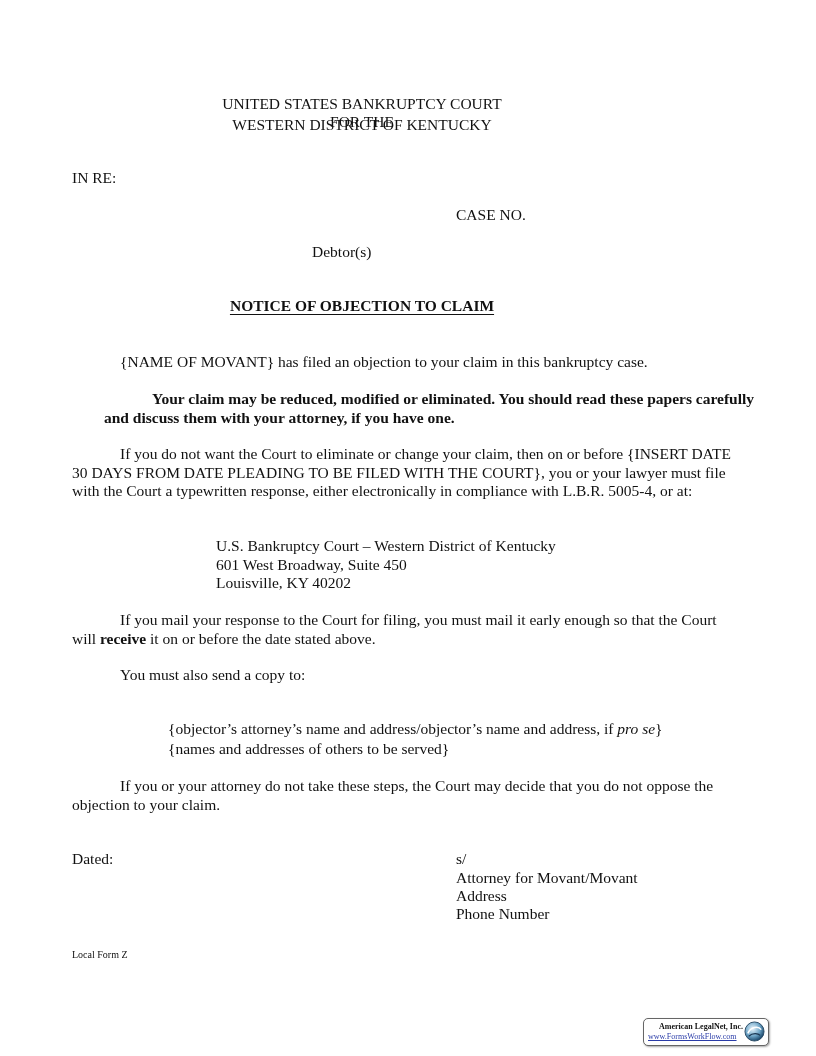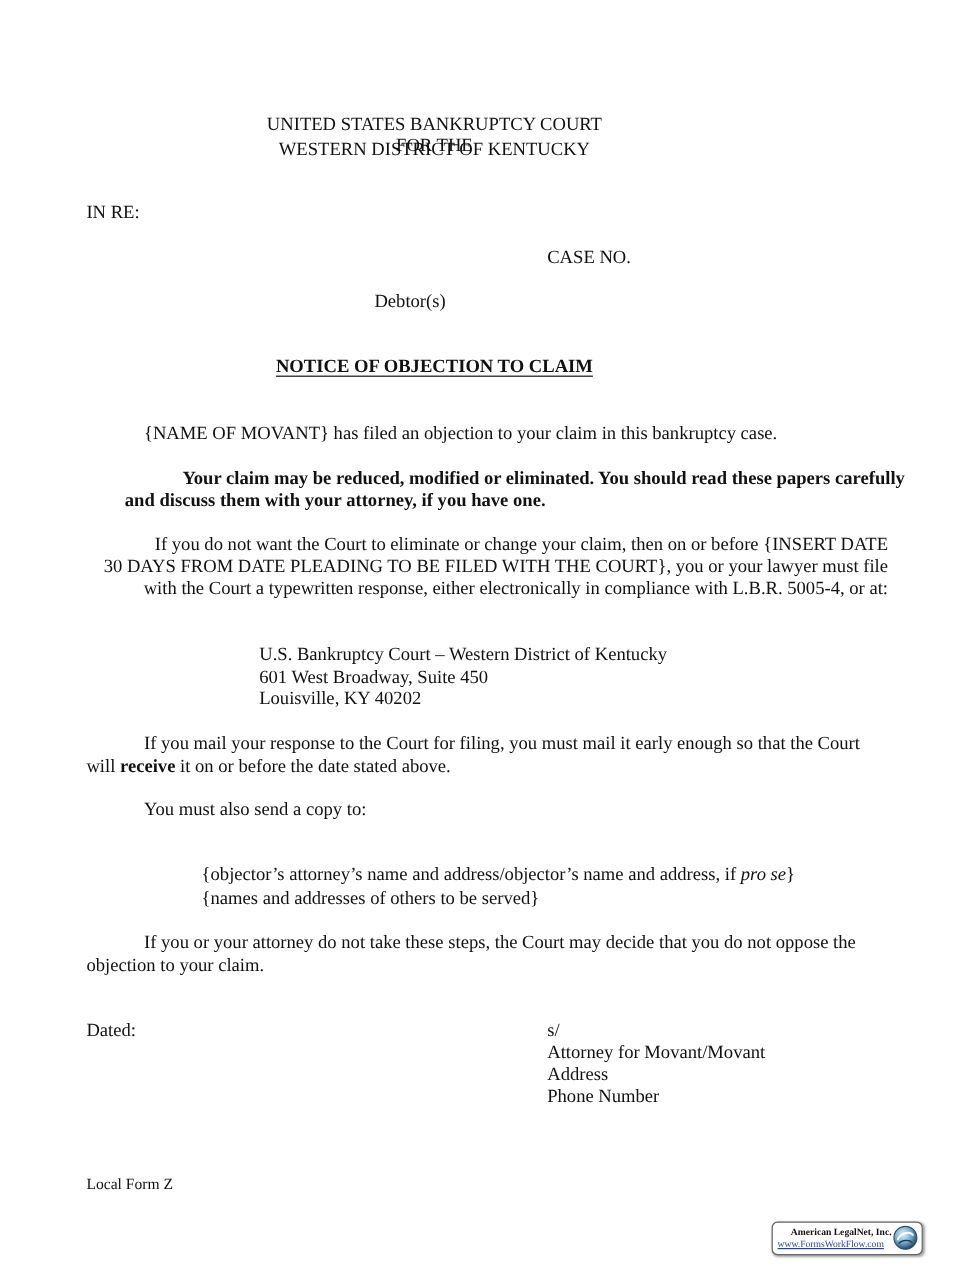--- a/index.html
+++ b/index.html
@@ -4,21 +4,21 @@
 <style>
   html, body { margin: 0; padding: 0; background: #ffffff; }
   body { width: 816px; height: 1056px; position: relative; overflow: hidden;
          font-family: "Liberation Serif", serif; color: #111; font-size: 15.5px; }
   .abs { position: absolute; white-space: nowrap; line-height: 18.5px; }
   .center { left: 0; width: 724px; text-align: center; }
   .bold { font-weight: bold; }
   .u { text-decoration: underline; text-underline-offset: 3px; }
   .para { position: absolute; left: 72px; width: 668px; line-height: 18.5px; white-space: normal; }
   .indent { text-indent: 48px; }
-  .small { font-size: 13px; margin-top: 32px; }
+  .small { font-size: 10px; }
   .badge { position: absolute; left: 643px; top: 1018px; width: 124px; height: 26px;
            border: 1px solid #666; border-radius: 5px; background: #fff;
            box-shadow: 1px 1px 2px rgba(0,0,0,0.35); }
   .badge .t1 { position: absolute; left: 4px; top: 3px; font-size: 8px; font-weight: bold; color: #111; white-space: nowrap; margin-left: 11px; }
   .badge .t2 { position: absolute; left: 4px; top: 13px; font-size: 8px; color: #2a3ca8; text-decoration: underline; white-space: nowrap; }
   .badge .logo { position: absolute; right: 3px; top: 2px; width: 21px; height: 21px; }
 </style>
 </head>
 <body>
 
@@ -29,21 +29,21 @@
 <div class="abs" style="left:72px; top:169px;">IN RE:</div>
 <div class="abs" style="left:456px; top:206px;">CASE NO.</div>
 <div class="abs" style="left:312px; top:243px;">Debtor(s)</div>
 
 <div class="abs center bold" style="top:297px;">
   <span class="u">NOTICE OF OBJECTION TO CLAIM</span>
 </div>
 
 <div class="para indent" style="top:353px;">{NAME OF MOVANT} has filed an objection to your claim in this bankruptcy case.</div>
 <div class="para indent bold" style="top:390px;margin-left:32px;">Your claim may be reduced, modified or eliminated. You should read these papers carefully and discuss them with your attorney, if you have one.</div>
-<div class="para indent" style="top:445px;text-align:right;">If you do not want the Court to eliminate or change your claim, then on or before {INSERT DATE 30 DAYS FROM DATE PLEADING TO BE FILED WITH THE COURT}, you or your lawyer must file with the Court a typewritten response, either electronically in compliance with L.B.R. 5005-4, or at:</div>
+<div class="para indent" style="top:445px;">If you do not want the Court to eliminate or change your claim, then on or before {INSERT DATE 30 DAYS FROM DATE PLEADING TO BE FILED WITH THE COURT}, you or your lawyer must file with the Court a typewritten response, either electronically in compliance with L.B.R. 5005-4, or at:</div>
 
 <div class="abs" style="left:216px; top:537px;">U.S. Bankruptcy Court – Western District of Kentucky</div>
 <div class="abs" style="left:216px; top:556px;">601 West Broadway, Suite 450</div>
 <div class="abs" style="left:216px; top:574px;">Louisville, KY 40202</div>
 
 <div class="para indent" style="top:611px;"><span>If you mail your response to the Court for filing, you must mail it early enough so that the Court will </span><span class="bold">receive</span><span> it on or before the date stated above.</span></div>
 
 <div class="para indent" style="top:666px;">You must also send a copy to:</div>
 
 <div class="abs" style="left:168px; top:720px;"><span>{objector’s attorney’s name and address/objector’s name and address, if </span><i>pro se</i><span>}</span></div>

